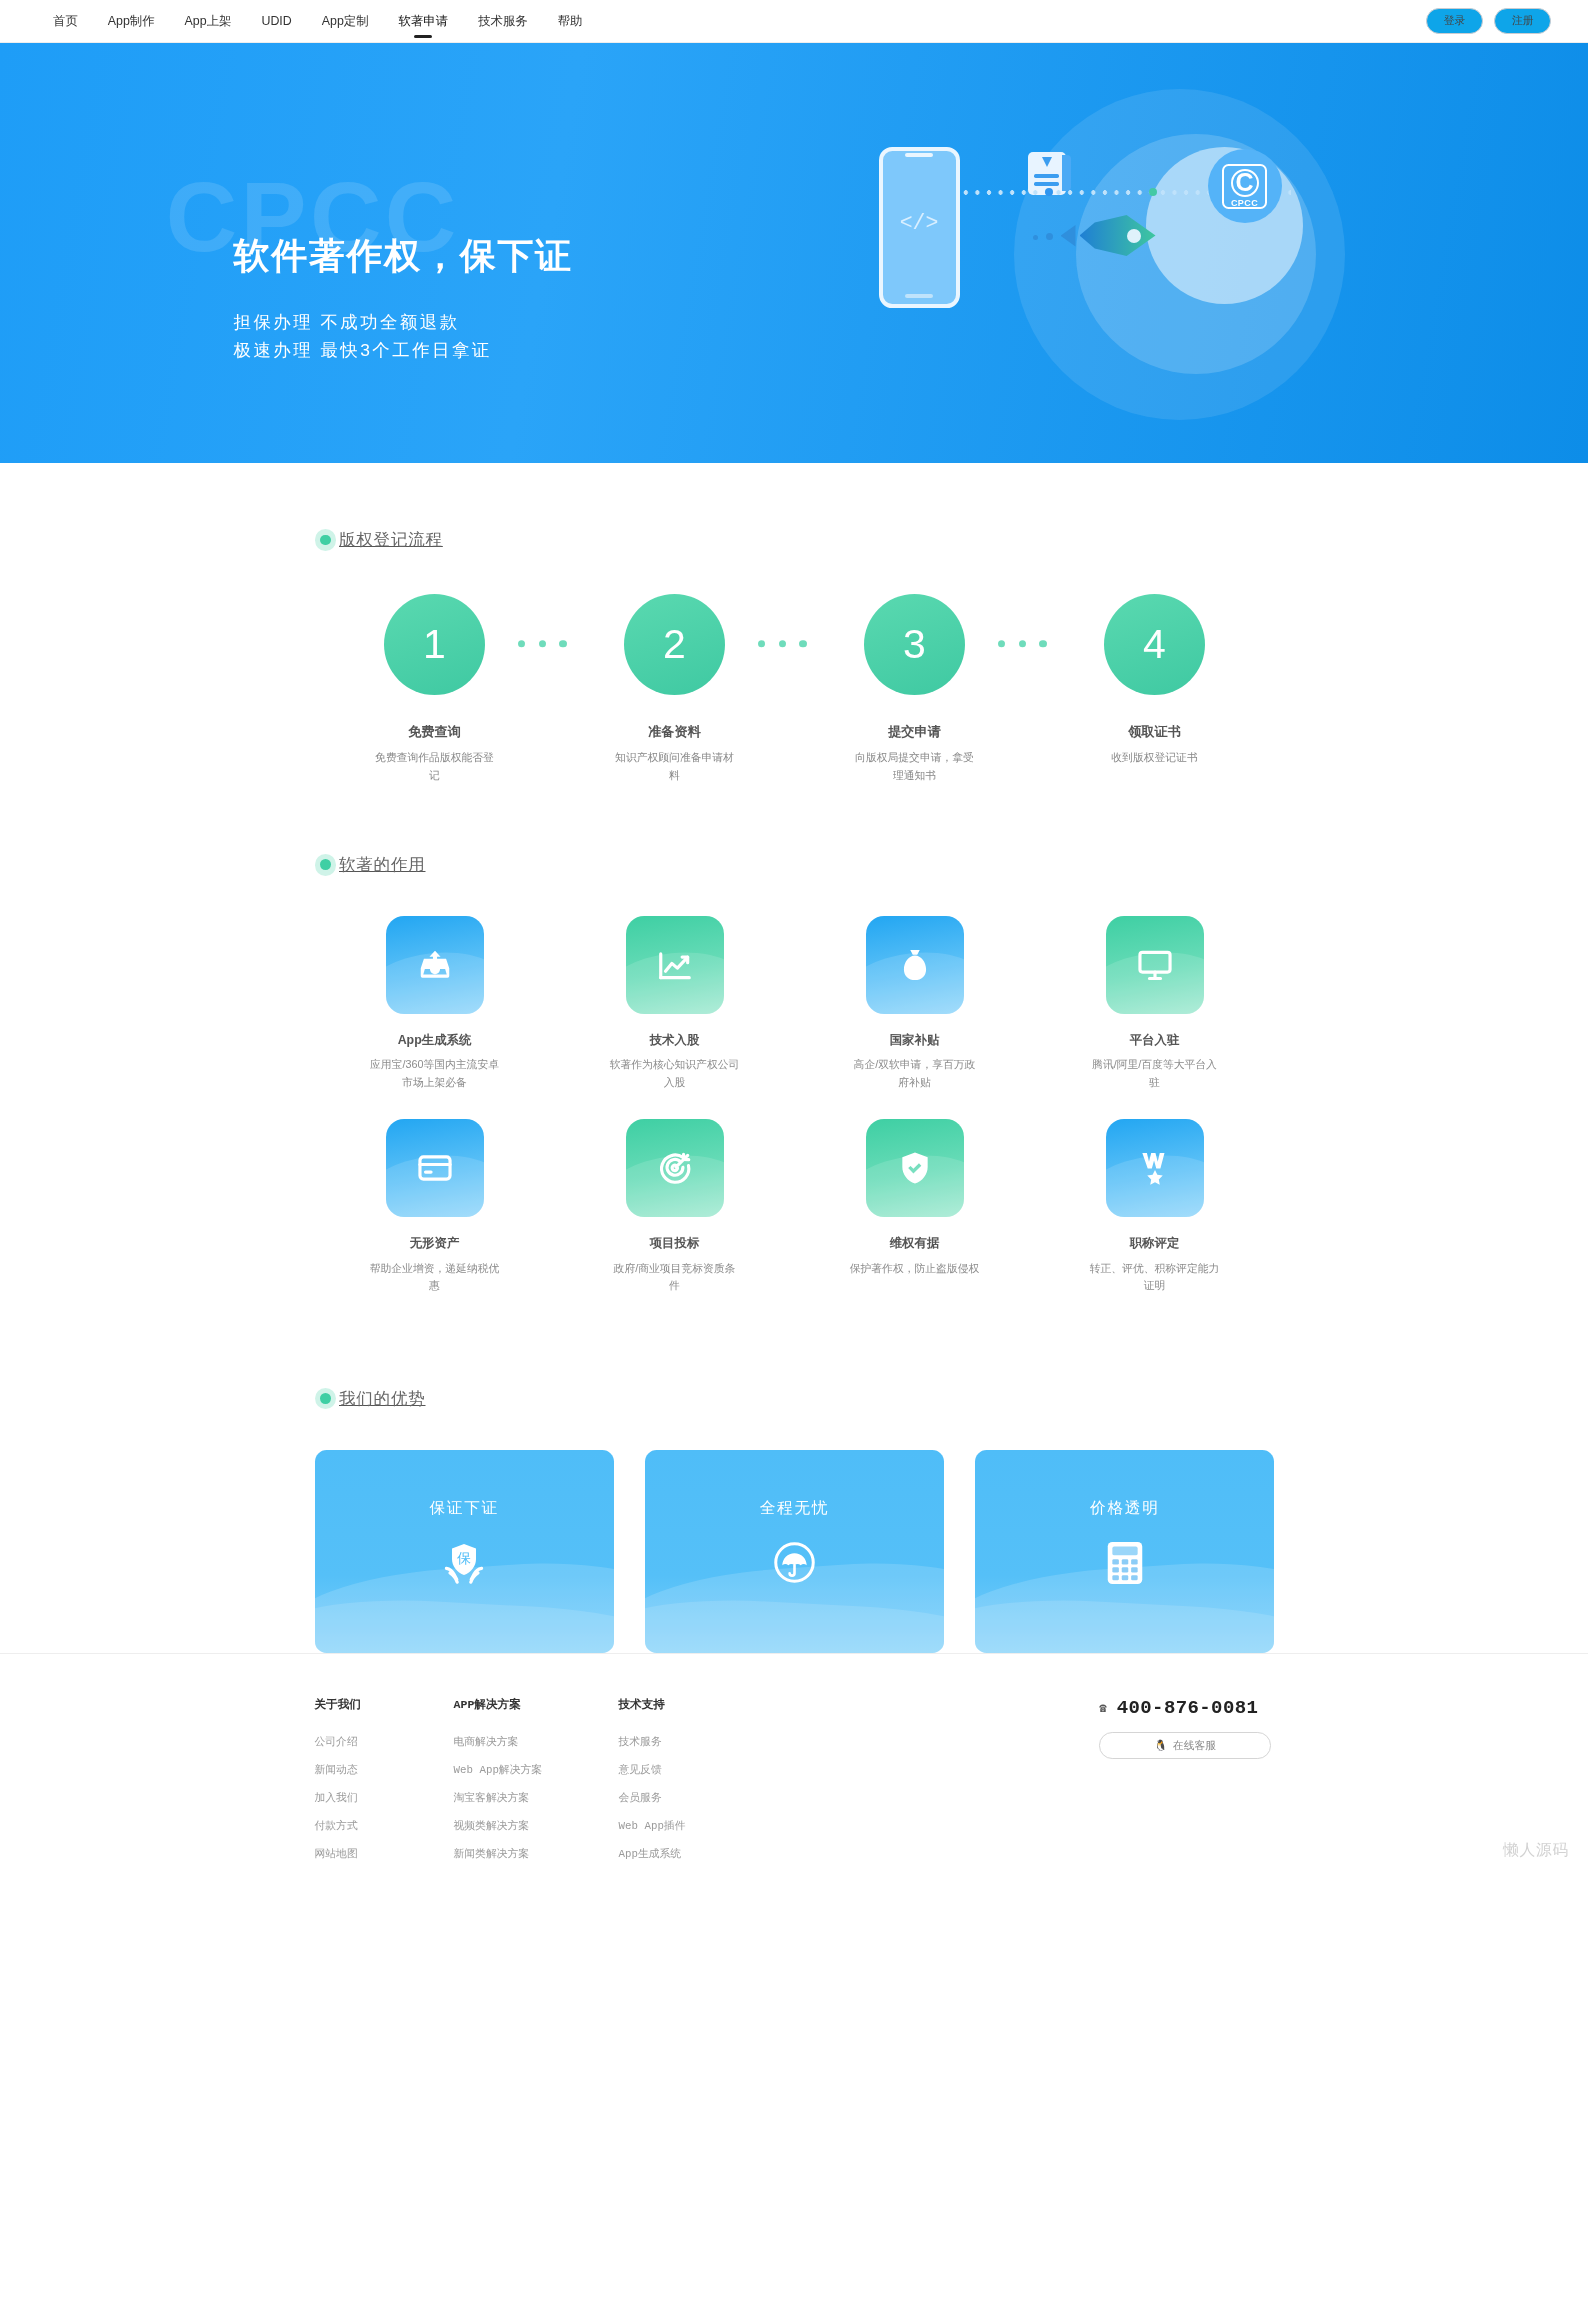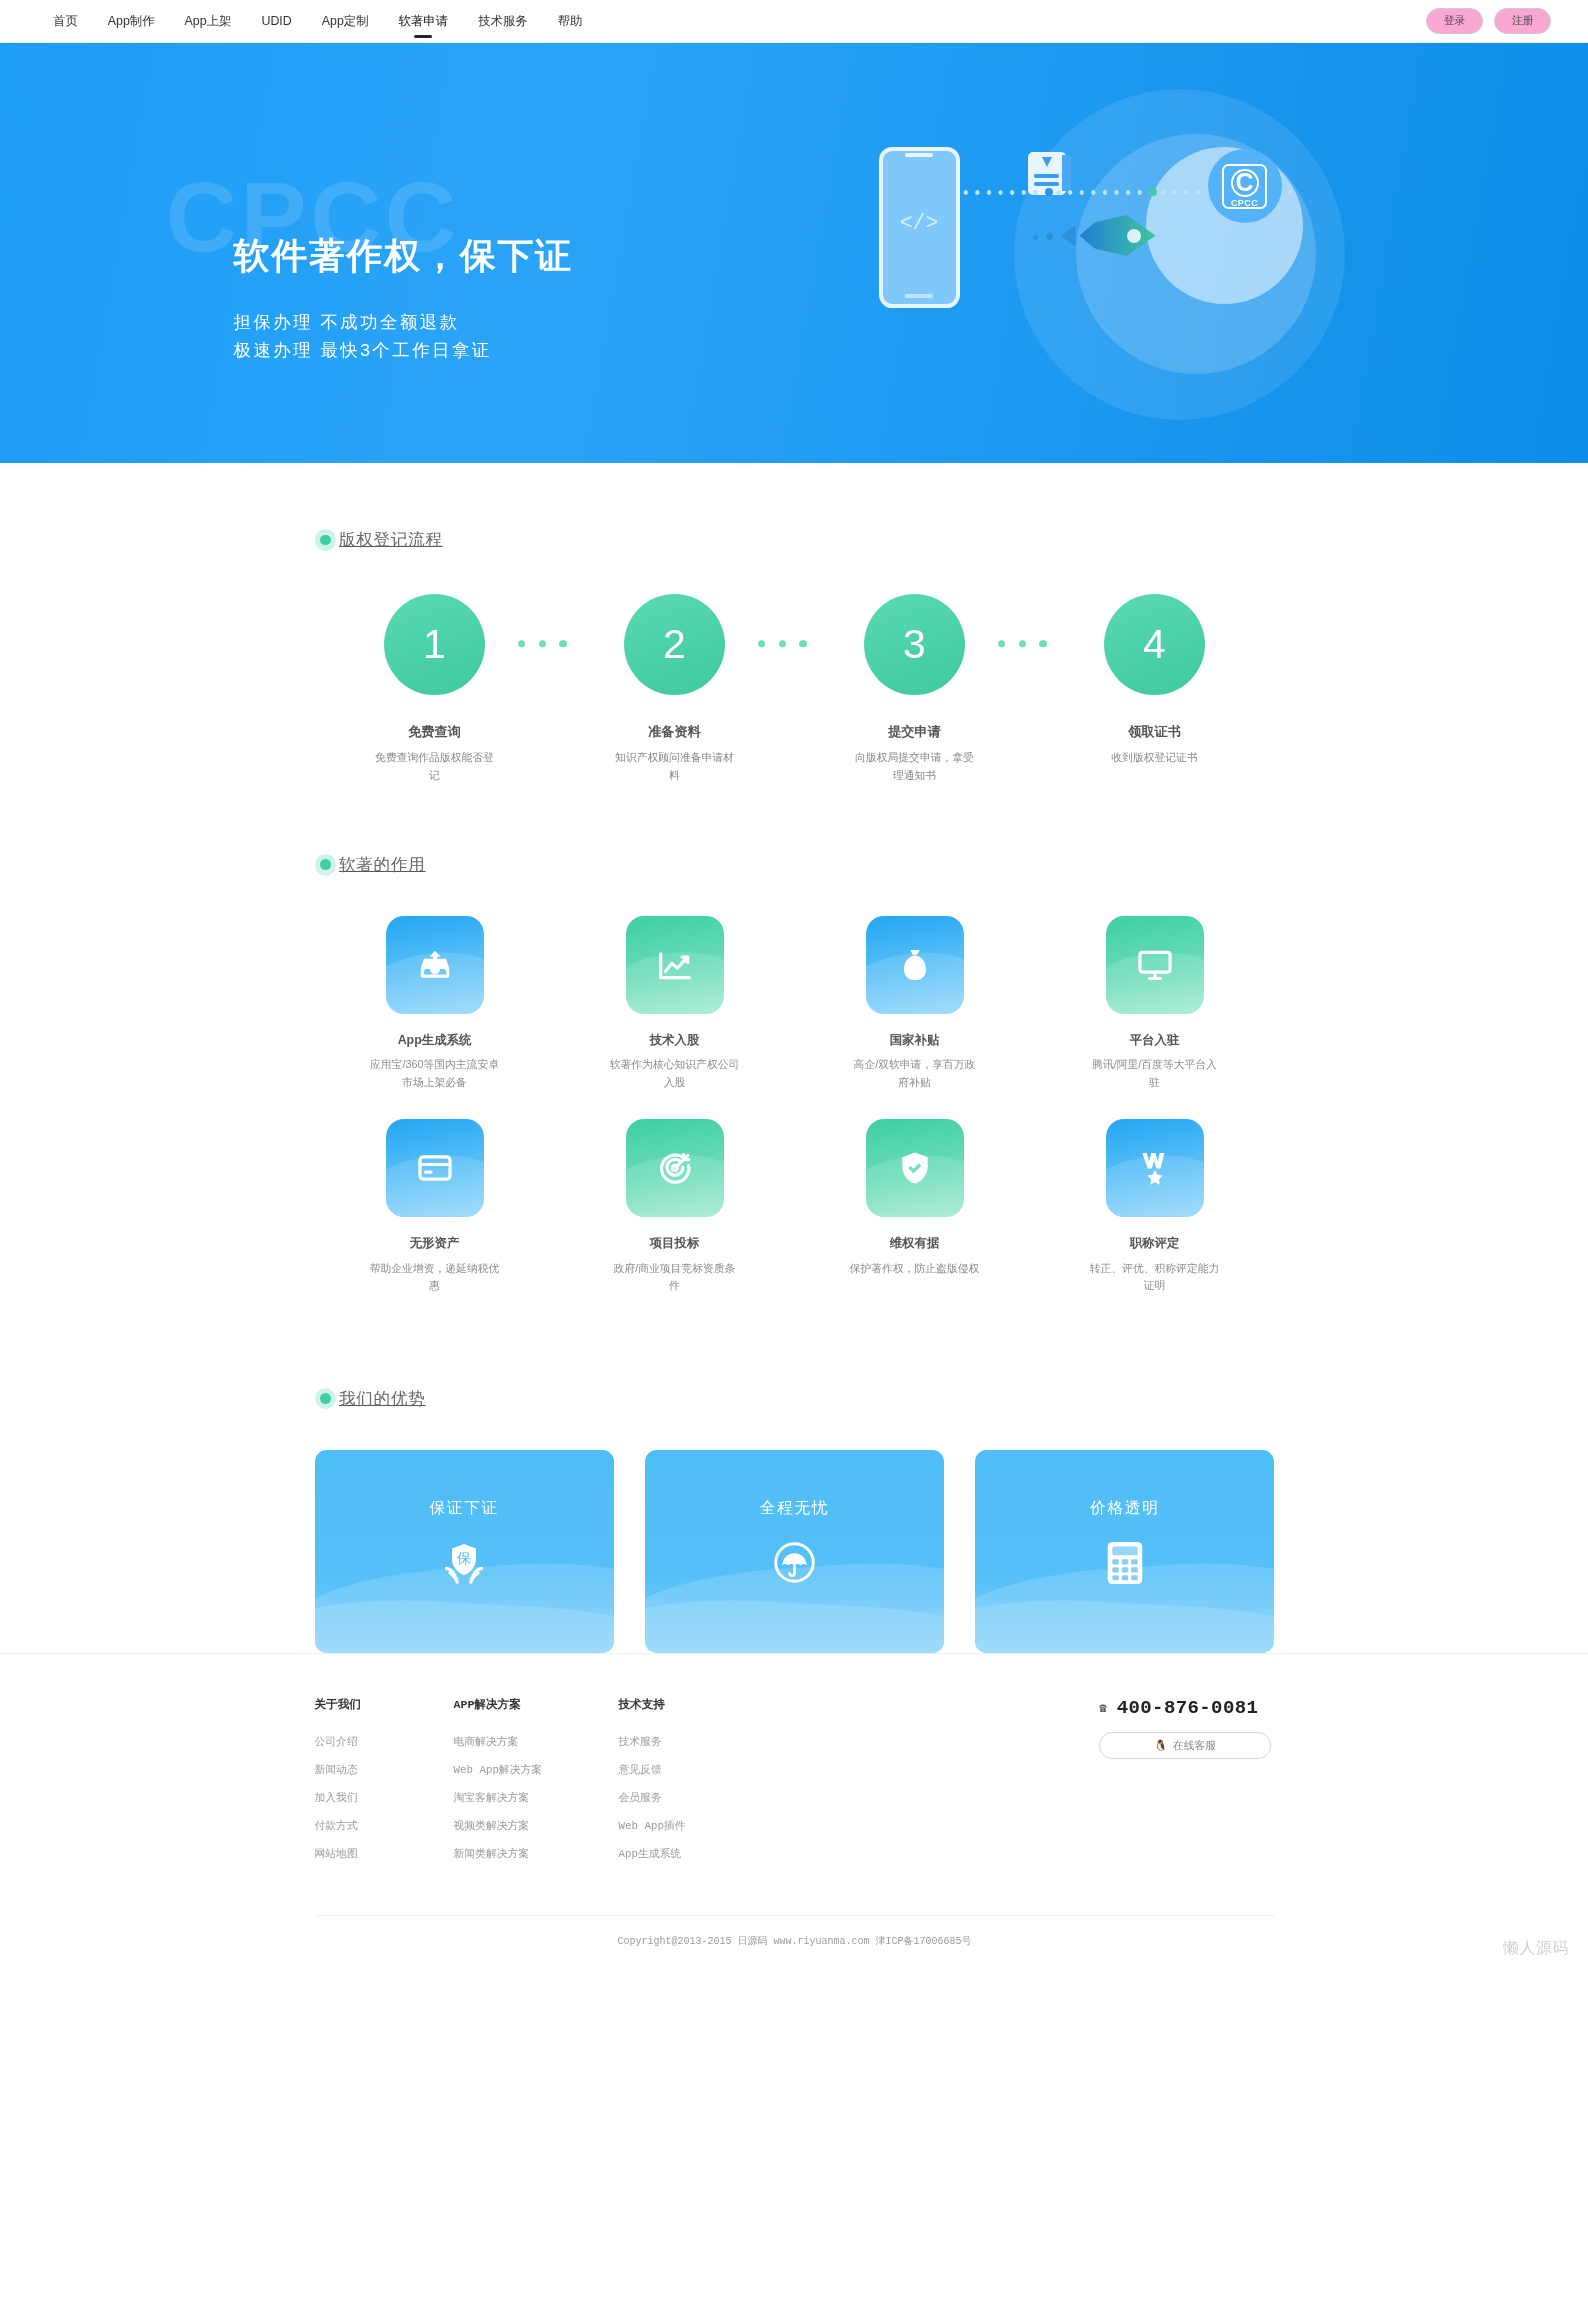--- a/index.html
+++ b/index.html
@@ -23,21 +23,21 @@
     display:flex; align-items:center; position:relative; cursor:pointer;
     white-space:nowrap;
   }
   .nav-link.active { color:#111; font-weight:400; }
   .nav-link.active::after {
     content:""; position:absolute; bottom:5px; left:50%; transform:translateX(-50%);
     width:18px; height:2.5px; background:#222; border-radius:1.7px;
   }
   .nav-auth { margin-left:auto; display:flex; gap:11.6px; }
   .auth-btn {
-    border:0.8px solid #c9ccd1; border-radius:13.2px; background:#f9a8d4;
+    border:0.8px solid #c9ccd1; border-radius:13.2px; background:#0ea5e9;
     font-size:10.8px; color:#444; padding:5px 16.5px; cursor:pointer;
     font-family:inherit;
   }
 
   
   .hero {
     height:420px; position:relative; overflow:hidden;
     background:linear-gradient(100deg,#1e9df7 0%,#2aa4f8 35%,#0d8de8 100%);
   }
   .hero-inner { width:1274px; margin:0 auto; position:relative; height:100%; }
@@ -514,19 +514,18 @@
             <span class="tel">☎</span>
             <span class="num">400-876-0081</span>
           </div>
           <button class="f-kf">
             <span class="qq">🐧</span><span>在线客服</span>
           </button>
         </div>
 
       </div>
 
-      <div class="copy">Copyright@2013-2015 日源码 www.riyuanma.com 津ICP备17006685号</div>
     </div>
   </div>
 
   <div class="watermark">懒人源码</div>
 </div>
 
 
 </body></html>

